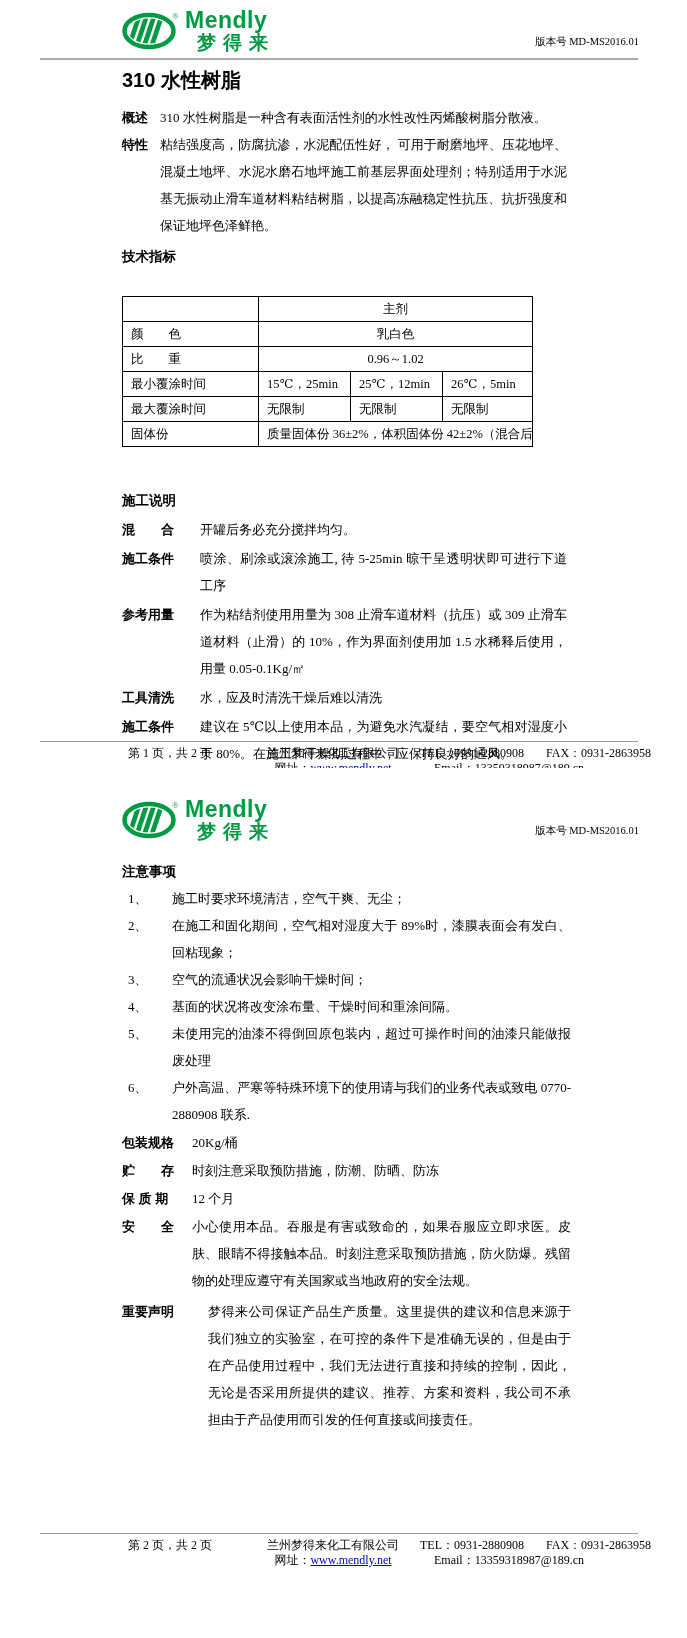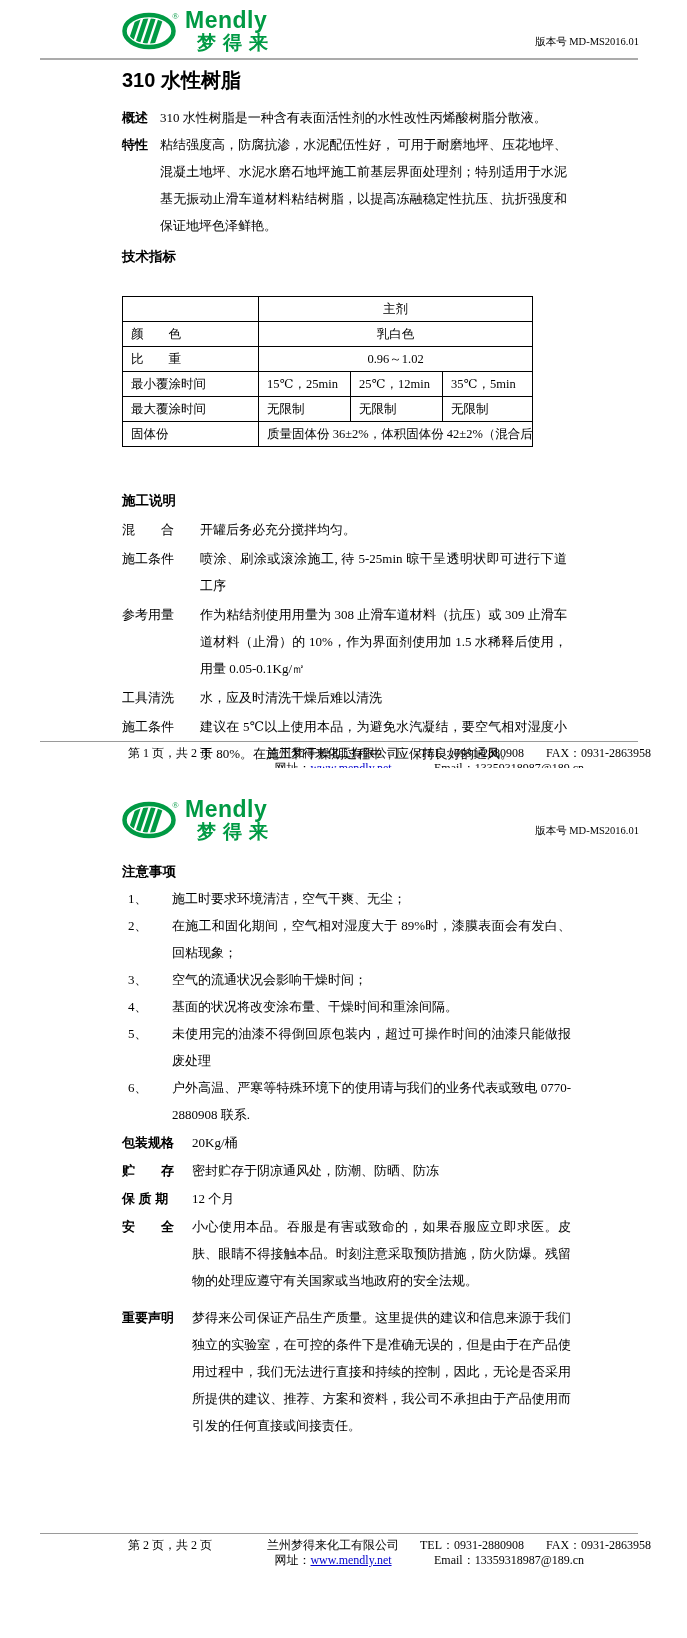--- a/index.html
+++ b/index.html
@@ -40,21 +40,21 @@
 
   
   table{border-collapse:collapse;table-layout:fixed;width:410px;
         margin:26px 0 0 122px;font-size:12.5px;border-radius:17px;}
   td{border:1px solid #000;height:24px;padding:0 8px;overflow:hidden;
      white-space:nowrap;}
   td.ctr{text-align:center;}
 
   .cons-wrap{margin-top:40px;}
   .cons{display:flex;margin:2px 120px 0 122px;font-size:13px;line-height:27px;}
-  .cons .lab{flex:0 0 78px;font-weight:normal;
+  .cons .lab{flex:0 0 78px;font-weight:bold;
              font-family:"Liberation Sans","DejaVu Sans",sans-serif;}
   .cons .txt{flex:1;text-align:justify;}
 
   
   .note{display:flex;margin:0 116px 0 128px;font-size:13px;line-height:27px;}
   .note .num{flex:0 0 44px;}
   .note .txt{flex:1;text-align:justify;}
   .info{display:flex;margin:1px 116px 0 122px;font-size:13px;line-height:27px;}
   .info .lab{flex:0 0 70px;font-weight:bold;
              font-family:"Liberation Sans","DejaVu Sans",sans-serif;}
@@ -136,21 +136,21 @@
       <td colspan="3" class="ctr">乳白色</td>
     </tr>
     <tr>
       <td>比　　重</td>
       <td colspan="3" class="ctr">0.96～1.02</td>
     </tr>
     <tr>
       <td>最小覆涂时间</td>
       <td>15℃，25min</td>
       <td>25℃，12min</td>
-      <td>35℃，5min</td>
+      <td>26℃，5min</td>
     </tr>
     <tr>
       <td>最大覆涂时间</td>
       <td>无限制</td>
       <td>无限制</td>
       <td>无限制</td>
     </tr>
     <tr>
       <td>固体份</td>
       <td colspan="3">质量固体份 36±2%，体积固体份 42±2%（混合后）</td>
@@ -251,31 +251,31 @@
     <span class="num">6、</span>
     <span class="txt">户外高温、严寒等特殊环境下的使用请与我们的业务代表或致电 0770-2880908 联系.</span>
   </div>
 
   <div class="info">
     <span class="lab">包装规格</span>
     <span class="txt">20Kg/桶</span>
   </div>
   <div class="info">
     <span class="lab">贮　　存</span>
-    <span class="txt">密封贮存于阴凉通风处，防潮、防晒、防冻</span>
+    <span class="txt">时刻注意采取预防措施，防潮、防晒、防冻</span>
   </div>
   <div class="info">
     <span class="lab">保 质 期</span>
     <span class="txt">12 个月</span>
   </div>
   <div class="info">
     <span class="lab">安　　全</span>
     <span class="txt">小心使用本品。吞服是有害或致命的，如果吞服应立即求医。皮肤、眼睛不得接触本品。时刻注意采取预防措施，防火防爆。残留物的处理应遵守有关国家或当地政府的安全法规。</span>
   </div>
-  <div class="info" style="margin-top:10px;">
+  <div class="info" style="margin-top:4px;gap:16px;">
     <span class="lab">重要声明</span>
     <span class="txt">梦得来公司保证产品生产质量。这里提供的建议和信息来源于我们独立的实验室，在可控的条件下是准确无误的，但是由于在产品使用过程中，我们无法进行直接和持续的控制，因此，无论是否采用所提供的建议、推荐、方案和资料，我公司不承担由于产品使用而引发的任何直接或间接责任。</span>
   </div>
 
   <div class="footer">
     <div class="f-row">
       <span class="f-page">第 2 页，共 2 页</span>
       <div class="f-co">
         <div>兰州梦得来化工有限公司</div>
         <div><span>网址：</span><a class="weblink" href="#">www.mendly.net</a></div>

